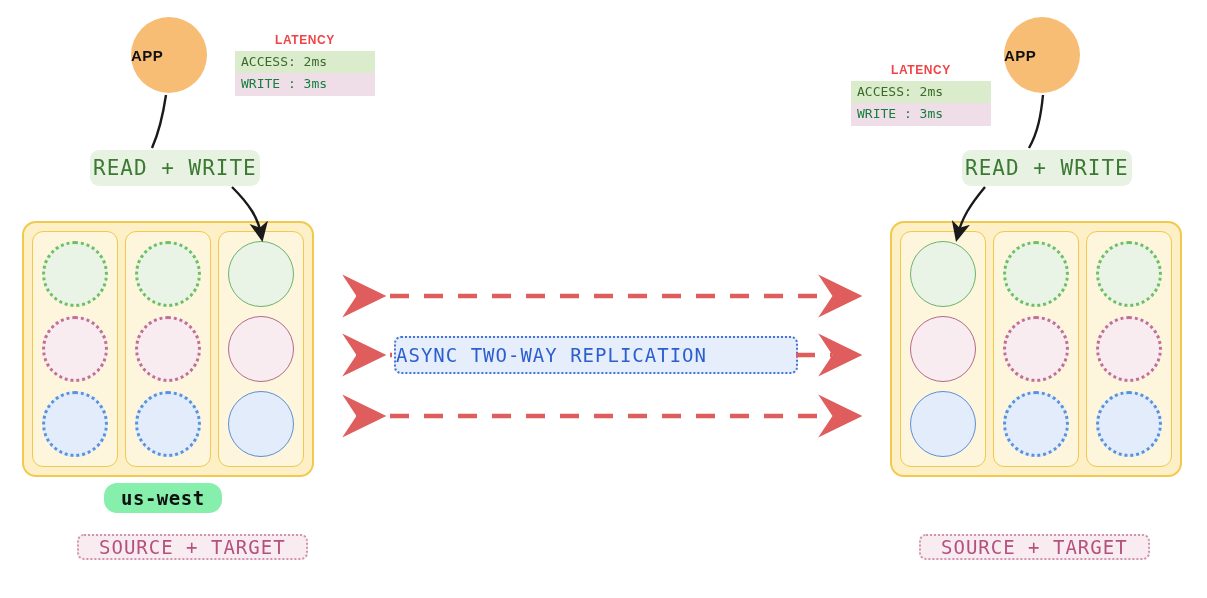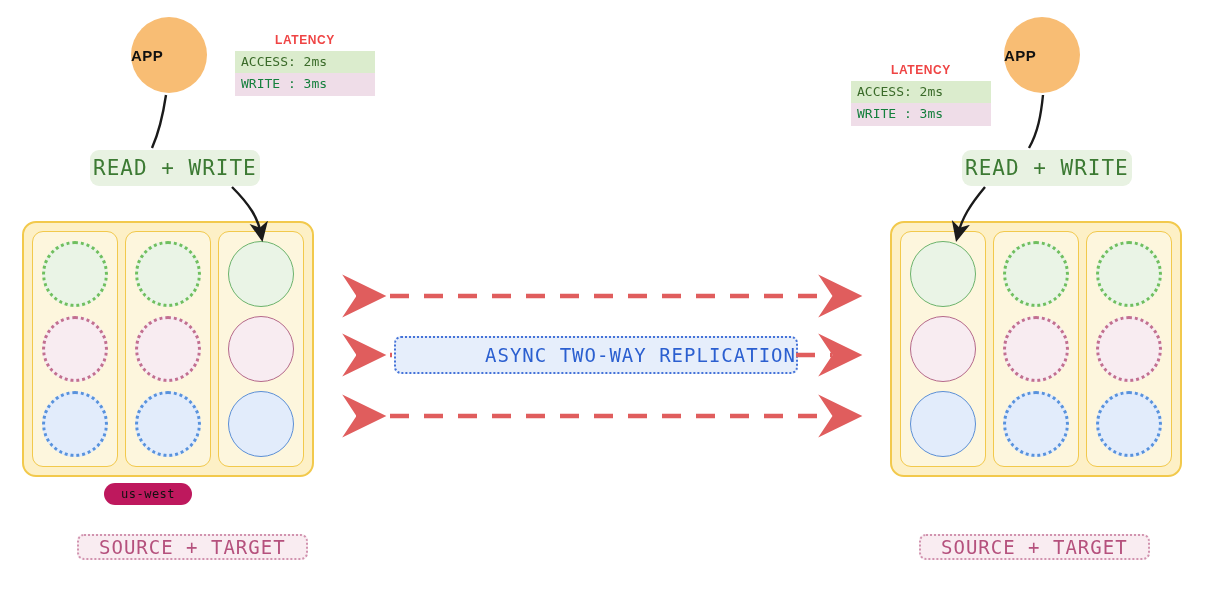--- a/index.html
+++ b/index.html
@@ -117,26 +117,26 @@
   .node.pink   { background: #f8ecf1; border-color: #b5698a; }
   .node.blue   { background: #e2ecfb; border-color: #5b8fd6; }
 
   .node.dotted.green { border-color: #6fbf5f; }
   .node.dotted.pink  { border-color: #c26f90; }
   .node.dotted.blue  { border-color: #5892dd; }
 
   
   .region-pill {
     position: absolute;
-    background: #be185d;
+    background: #86efac;
     border-radius: 13px;
     padding: 4px 17px;
     font-family: "DejaVu Sans Mono", monospace;
-    font-weight: normal;
-    font-size: 12px;
+    font-weight: bold;
+    font-size: 19px;
     color: #101010;
     white-space: nowrap;
     letter-spacing: 0.5px;
   }
 
   
   .st-badge {
     position: absolute;
     background: #f9ecf1;
     border: 2px dotted #d193af;
@@ -149,21 +149,21 @@
     white-space: nowrap;
   }
 
   
   .repl-label {
     position: absolute;
     background: #e6eefb;
     border: 2px dotted #4472d8;
     border-radius: 7px;
     padding: 6px 0;
-    text-align: right;
+    text-align: left;
     font-family: "DejaVu Sans Mono", monospace;
     font-size: 19px;
     color: #2b5fd0;
     letter-spacing: 1px;
     white-space: nowrap;
   }
 
   svg.overlay {
     position: absolute;
     inset: 0;

